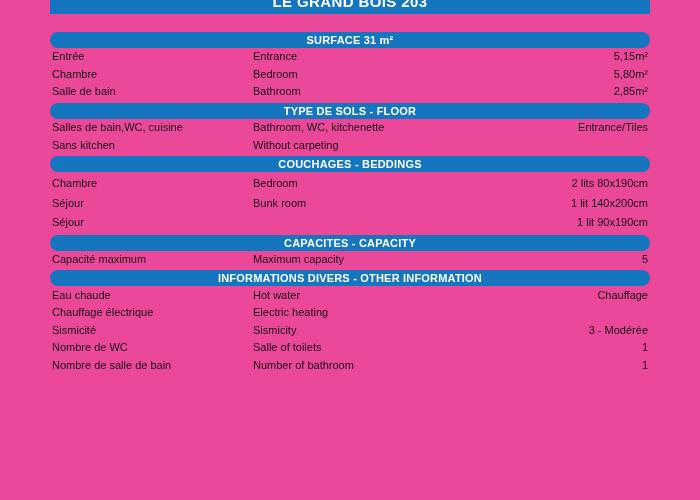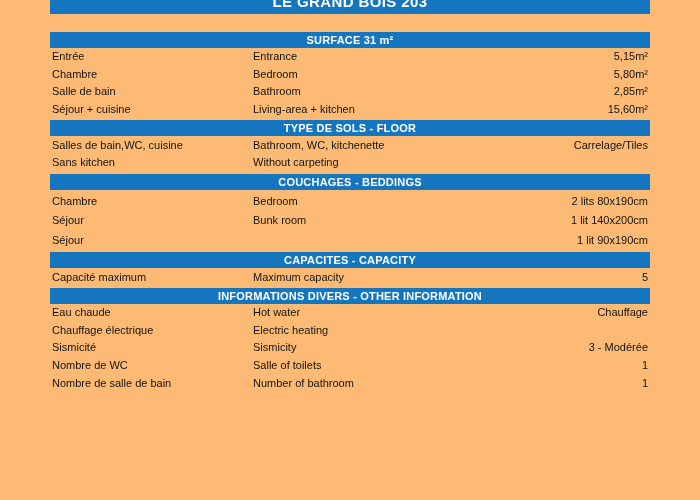--- a/index.html
+++ b/index.html
@@ -1,32 +1,33 @@
 <!DOCTYPE html>
 <html style="--accent: #1575BE;"><head>
 <meta charset="utf-8">
 <style>
   * { margin:0; padding:0; box-sizing:border-box; }
   html, body { width:700px; height:500px; background:#ffffff; }
   .page {
     position:relative; width:700px; height:500px; overflow:hidden;
-    font-family:"Liberation Sans", sans-serif; color:#141414; background:#fdba74;
+    font-family:"Liberation Sans", sans-serif; color:#141414; background:#ec4899;
   }
   .content { position:absolute; left:50px; top:0; width:600px; }
   .titlebar {
     height:24px; margin-top:-10px; background:var(--accent,#1575BE);
     color:#ffffff; font-weight:bold; font-size:15px; letter-spacing:0.4px;
     text-align:center; line-height:24px;
     white-space:nowrap; overflow:hidden;
   }
   .spacer { height:18px; }
   .section-header {
     height:16px; background:var(--accent,#1575BE); color:#ffffff;
     font-weight:bold; font-size:11px; text-align:center; line-height:16px;
     letter-spacing:0.2px;
+    border-radius:8px;
   }
   .section { margin-top:0; }
   .section + .section { margin-top:2px; }
   .row {
     display:flex; align-items:center; height:17.6px;
     font-size:11px; padding:0 2px; line-height:1;
   }
   .section.tall .rows { padding-top:2px; }
   .section.tall .row { height:19.6px; }
   .row .fr { width:201px; white-space:nowrap; overflow:hidden; }
@@ -55,35 +56,30 @@
     <span class="en">Bedroom</span>
     <span class="val">5,80m²</span>
   </div>
 
   <div class="row">
     <span class="fr">Salle de bain</span>
     <span class="en">Bathroom</span>
     <span class="val">2,85m²</span>
   </div>
 
-  <div class="row">
-    <span class="fr">Séjour + cuisine</span>
-    <span class="en">Living-area + kitchen</span>
-    <span class="val">15,60m²</span>
-  </div>
 </div>
   </section>
 
   <section class="section">
     <div class="section-header">TYPE DE SOLS - FLOOR</div>
     <div class="rows">
   <div class="row">
     <span class="fr">Salles de bain,WC, cuisine</span>
     <span class="en">Bathroom, WC, kitchenette</span>
-    <span class="val">Carrelage/Tiles</span>
+    <span class="val">Entrance/Tiles</span>
   </div>
 
 
   <div class="row">
     <span class="fr">Sans kitchen</span>
     <span class="en">Without carpeting</span>
     <span class="val"></span>
   </div>
 </div>
   </section>

